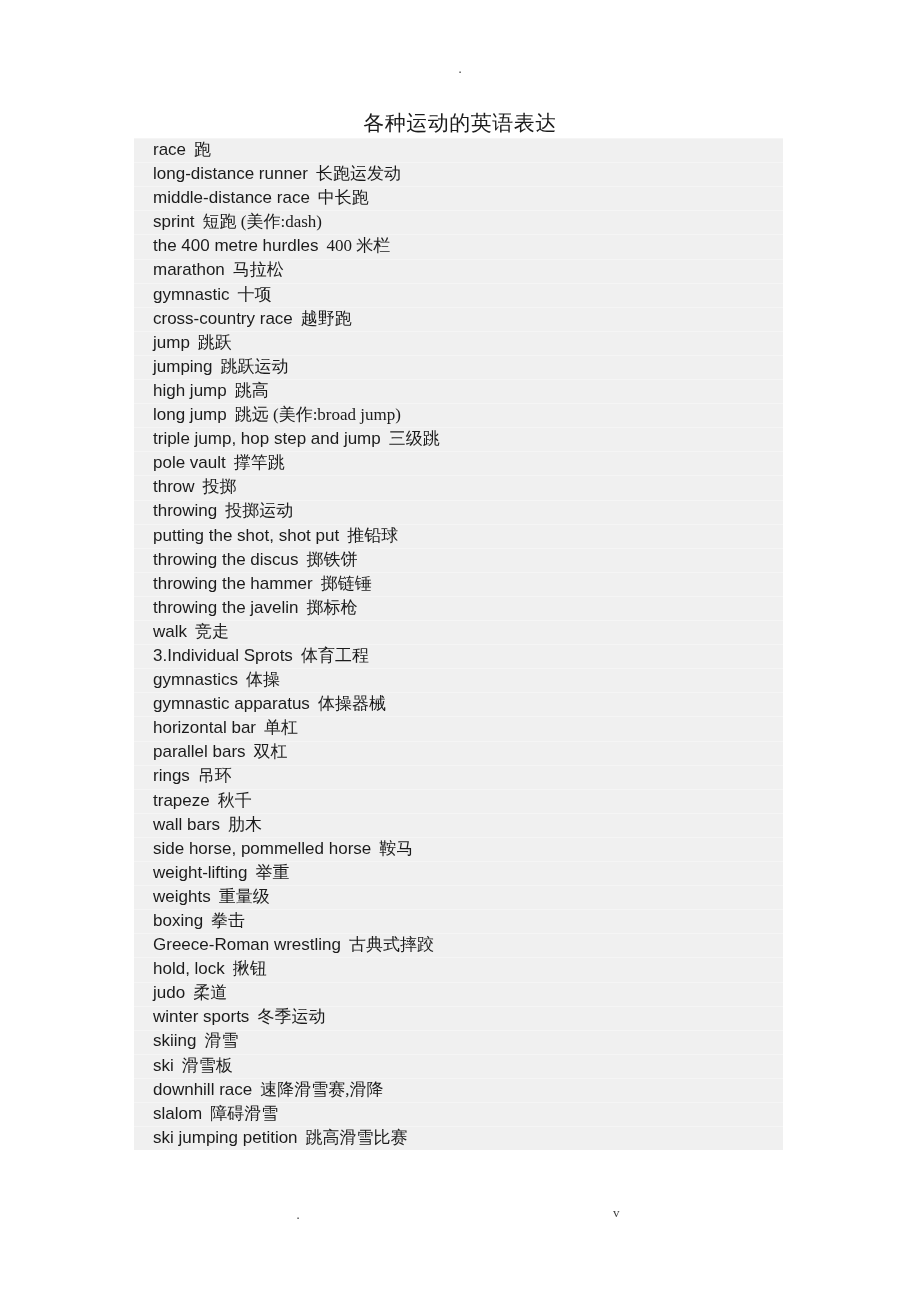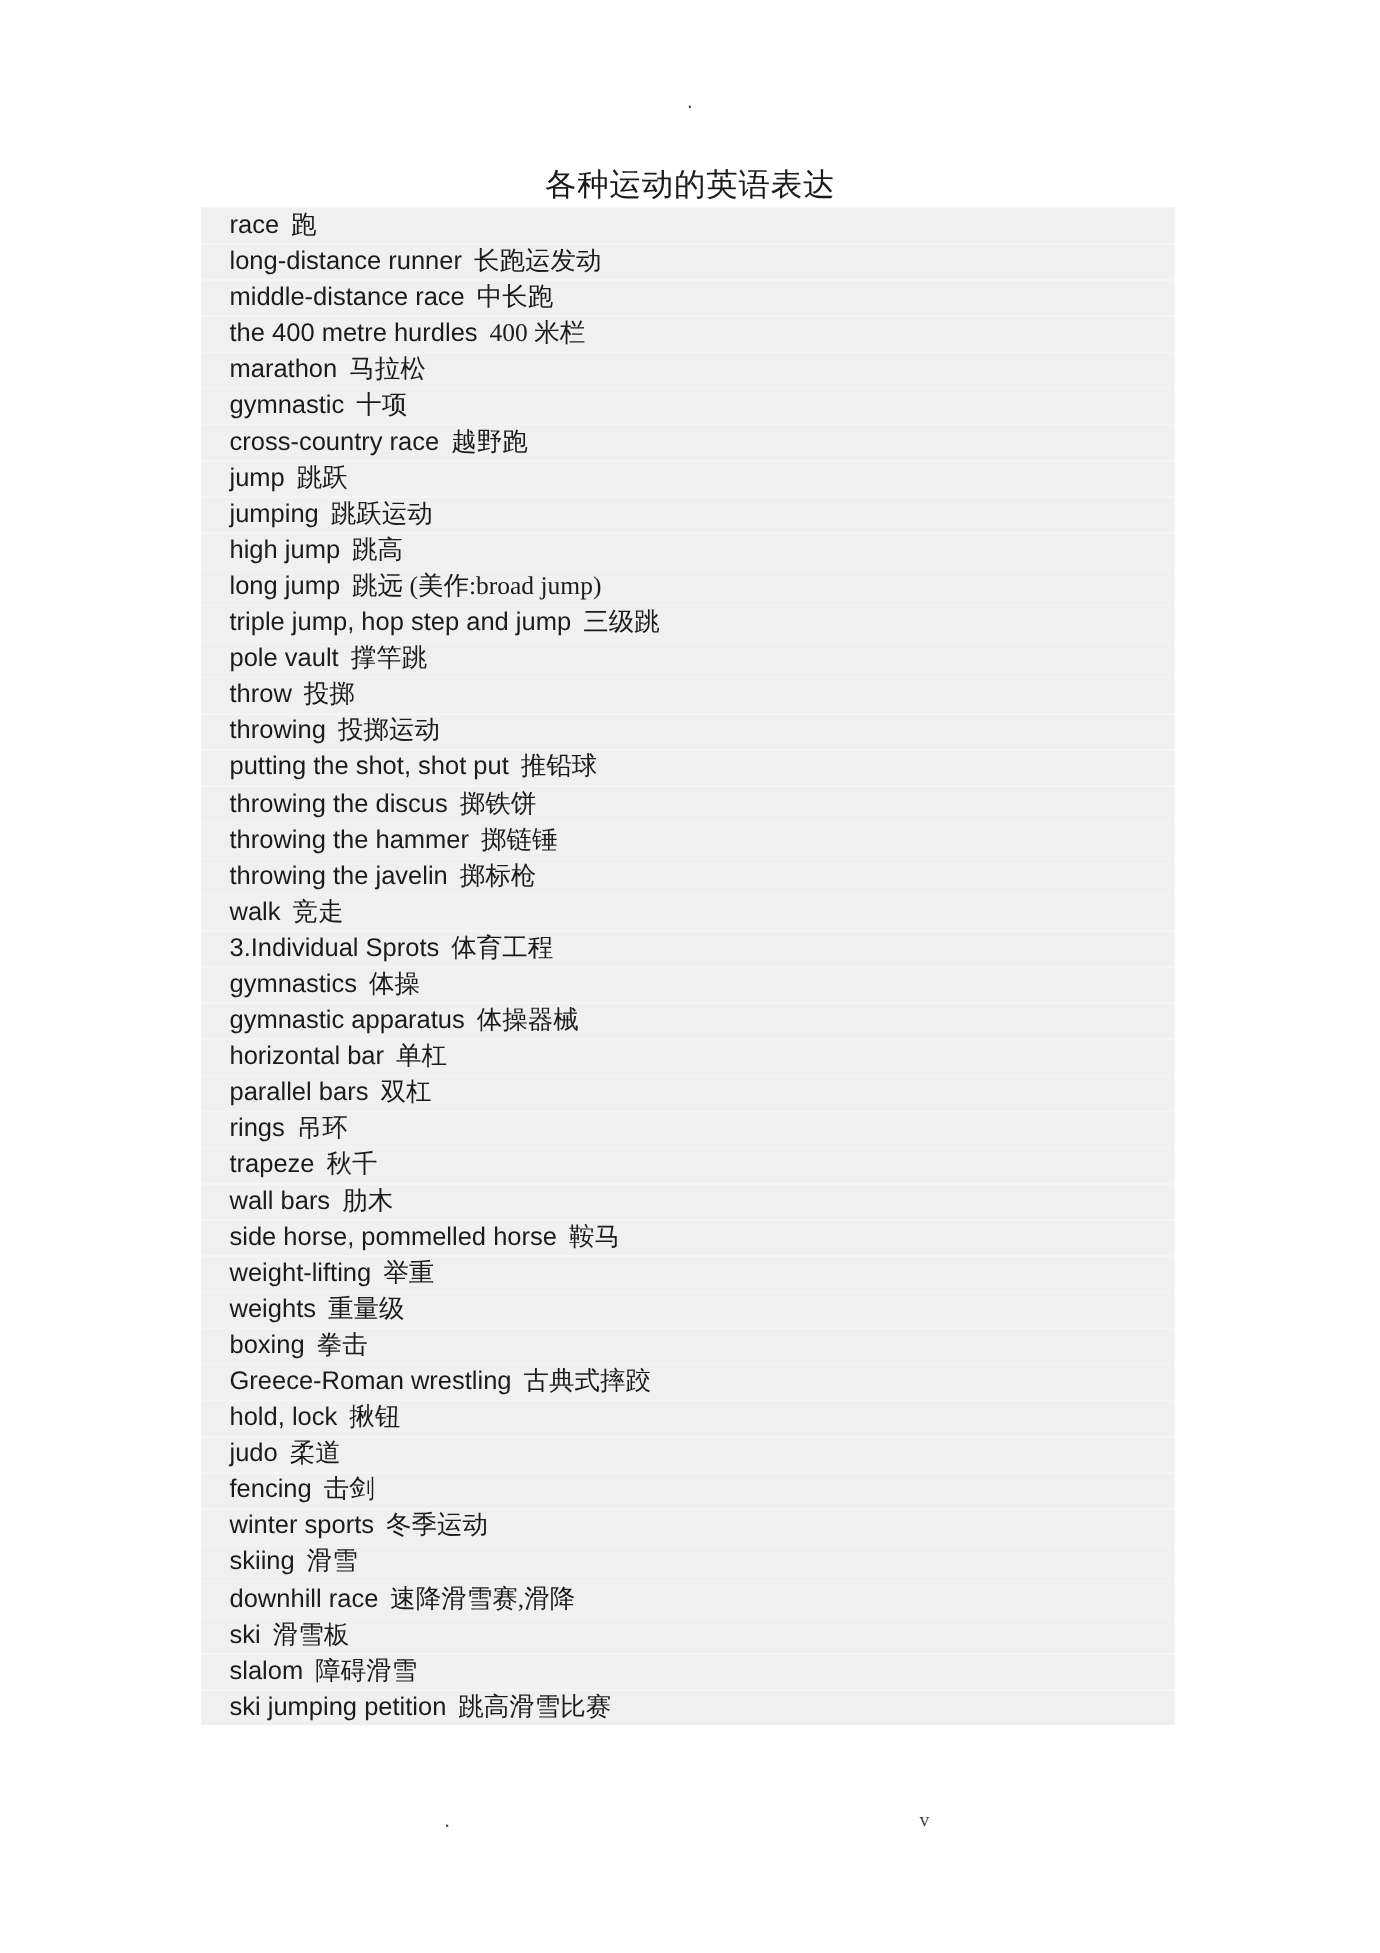--- a/index.html
+++ b/index.html
@@ -78,20 +78,21 @@
 <body>
 
 <div class="top-mark">.</div>
 
 <h1 class="doc-title">各种运动的英语表达</h1>
 
 <div class="vocab-list" id="vocab-list">
     <div class="row"><span class="en">race</span><span class="zh">跑</span></div>
     <div class="row"><span class="en">long-distance runner</span><span class="zh">长跑运发动</span></div>
     <div class="row"><span class="en">middle-distance race</span><span class="zh">中长跑</span></div>
+    <div class="row"><span class="en">sprint</span><span class="zh">短跑 (美作:dash)</span></div>
     <div class="row"><span class="en">the 400 metre hurdles</span><span class="zh">400 米栏</span></div>
     <div class="row"><span class="en">marathon</span><span class="zh">马拉松</span></div>
     <div class="row"><span class="en">gymnastic</span><span class="zh">十项</span></div>
     <div class="row"><span class="en">cross-country race</span><span class="zh">越野跑</span></div>
     <div class="row"><span class="en">jump</span><span class="zh">跳跃</span></div>
     <div class="row"><span class="en">jumping</span><span class="zh">跳跃运动</span></div>
     <div class="row"><span class="en">high jump</span><span class="zh">跳高</span></div>
     <div class="row"><span class="en">long jump</span><span class="zh">跳远 (美作:broad jump)</span></div>
     <div class="row"><span class="en">triple jump, hop step and jump</span><span class="zh">三级跳</span></div>
     <div class="row"><span class="en">pole vault</span><span class="zh">撑竿跳</span></div>
@@ -110,24 +111,23 @@
     <div class="row"><span class="en">rings</span><span class="zh">吊环</span></div>
     <div class="row"><span class="en">trapeze</span><span class="zh">秋千</span></div>
     <div class="row"><span class="en">wall bars</span><span class="zh">肋木</span></div>
     <div class="row"><span class="en">side horse, pommelled horse</span><span class="zh">鞍马</span></div>
     <div class="row"><span class="en">weight-lifting</span><span class="zh">举重</span></div>
     <div class="row"><span class="en">weights</span><span class="zh">重量级</span></div>
     <div class="row"><span class="en">boxing</span><span class="zh">拳击</span></div>
     <div class="row"><span class="en">Greece-Roman wrestling</span><span class="zh">古典式摔跤</span></div>
     <div class="row"><span class="en">hold, lock</span><span class="zh">揪钮</span></div>
     <div class="row"><span class="en">judo</span><span class="zh">柔道</span></div>
-    <div class="row"><span class="en">fencing</span><span class="zh">击剑</span></div>
     <div class="row"><span class="en">winter sports</span><span class="zh">冬季运动</span></div>
     <div class="row"><span class="en">skiing</span><span class="zh">滑雪</span></div>
+    <div class="row"><span class="en">ski</span><span class="zh">滑雪板</span></div>
     <div class="row"><span class="en">downhill race</span><span class="zh">速降滑雪赛,滑降</span></div>
-    <div class="row"><span class="en">ski</span><span class="zh">滑雪板</span></div>
     <div class="row"><span class="en">slalom</span><span class="zh">障碍滑雪</span></div>
     <div class="row"><span class="en">ski jumping petition</span><span class="zh">跳高滑雪比赛</span></div>
   </div>
 
 <div class="bottom-mark-left">.</div>
 
 <div class="bottom-mark-right">v</div>
 
 </body></html>

